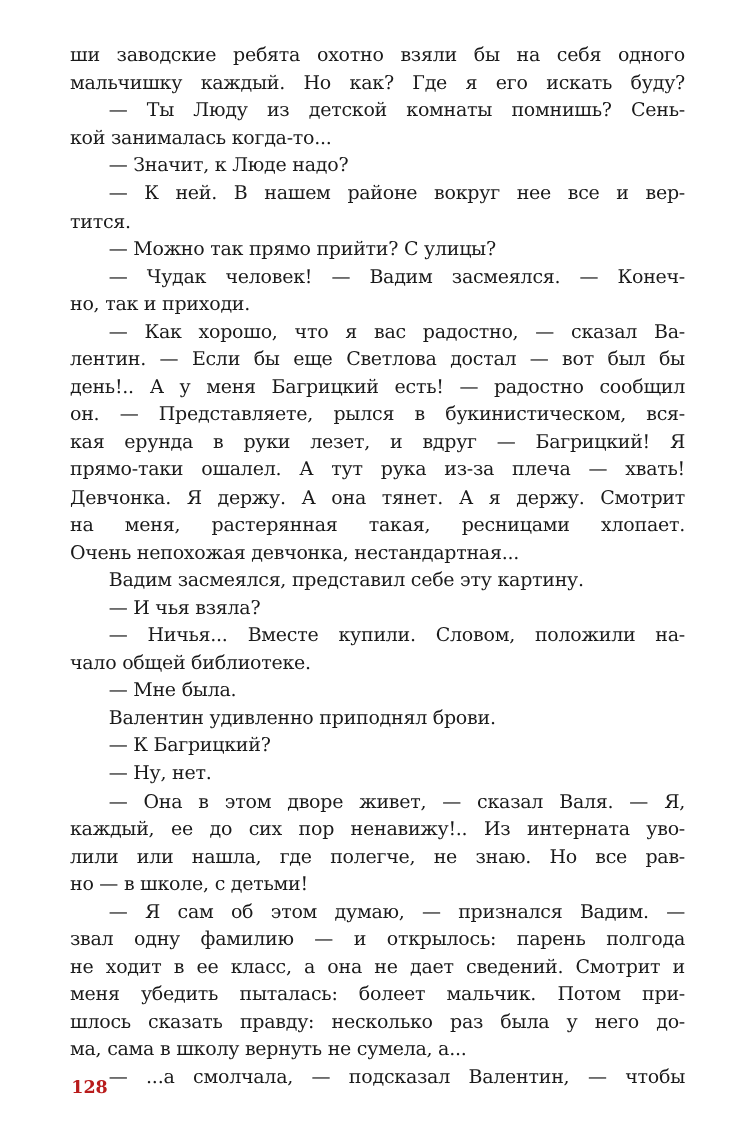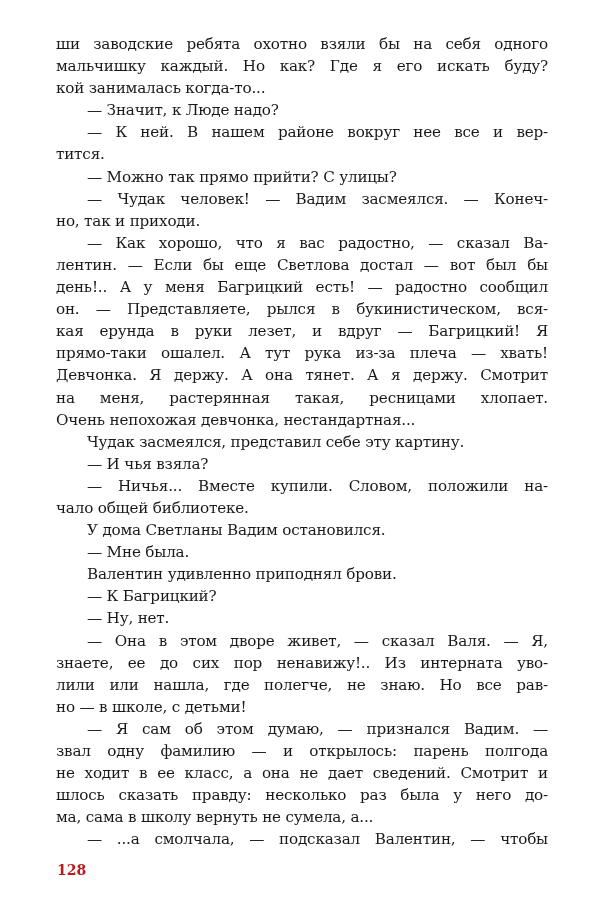--- a/index.html
+++ b/index.html
@@ -26,50 +26,51 @@
     color: #b91c1c;
   }
 </style>
 </head>
 <body>
 
 <div class="page">
   <div class="text-block" id="text-block">
       <span class="line">ши заводские ребята охотно взяли бы на себя  одного</span>
       <span class="line">мальчишку каждый. Но как? Где я его искать буду?</span>
+      <span class="line indent">— Ты Люду из детской комнаты помнишь? Сень-</span>
       <span class="line last">кой занималась когда-то...</span>
       <span class="line indent last">— Значит, к Люде надо?</span>
       <span class="line indent">— К ней. В нашем районе вокруг нее  все и  вер-</span>
       <span class="line last">тится.</span>
       <span class="line indent last">— Можно так прямо прийти? С улицы?</span>
       <span class="line indent">— Чудак человек! — Вадим засмеялся. — Конеч-</span>
       <span class="line last">но, так и приходи.</span>
       <span class="line indent">— Как хорошо, что я вас радостно, — сказал Ва-</span>
       <span class="line">лентин. — Если бы еще Светлова достал — вот был бы</span>
       <span class="line">день!.. А у меня Багрицкий есть! — радостно сообщил</span>
       <span class="line">он. — Представляете, рылся в букинистическом, вся-</span>
       <span class="line">кая ерунда  в руки  лезет, и  вдруг — Багрицкий! Я</span>
       <span class="line">прямо-таки ошалел. А тут рука из-за плеча — хвать!</span>
       <span class="line">Девчонка. Я держу. А она тянет. А я держу. Смотрит</span>
       <span class="line">на  меня,  растерянная  такая,  ресницами хлопает.</span>
       <span class="line last">Очень непохожая девчонка, нестандартная...</span>
-      <span class="line indent last">Чудак засмеялся, представил себе эту картину.</span>
+      <span class="line indent last">Вадим засмеялся, представил себе эту картину.</span>
       <span class="line indent last">— И чья взяла?</span>
       <span class="line indent">— Ничья... Вместе купили. Словом, положили на-</span>
       <span class="line last">чало общей библиотеке.</span>
-      <span class="line indent last">У дома Светланы Вадим остановился.</span>
       <span class="line indent last">— Мне была.</span>
       <span class="line indent last">Валентин удивленно приподнял брови.</span>
       <span class="line indent last">— К Багрицкий?</span>
       <span class="line indent last">— Ну, нет.</span>
       <span class="line indent">— Она в этом дворе живет, — сказал Валя. — Я,</span>
-      <span class="line">знаете, ее до сих пор ненавижу!.. Из интерната  уво-</span>
+      <span class="line">каждый, ее до сих пор ненавижу!.. Из интерната  уво-</span>
       <span class="line">лили или нашла, где полегче,  не знаю. Но  все  рав-</span>
       <span class="line last">но — в школе, с детьми!</span>
       <span class="line indent">— Я сам об этом думаю, — признался Вадим. —</span>
       <span class="line">звал одну фамилию — и открылось: парень полгода</span>
       <span class="line">не ходит в ее класс, а она не дает сведений. Смотрит и</span>
+      <span class="line">меня убедить пыталась: болеет мальчик. Потом при-</span>
       <span class="line">шлось сказать правду: несколько раз была у него до-</span>
       <span class="line last">ма, сама в школу вернуть не сумела, а...</span>
       <span class="line indent">— ...а смолчала, — подсказал Валентин, — чтобы</span>
     </div>
   <div class="page-number">128</div>
 </div>
 
 </body></html>

